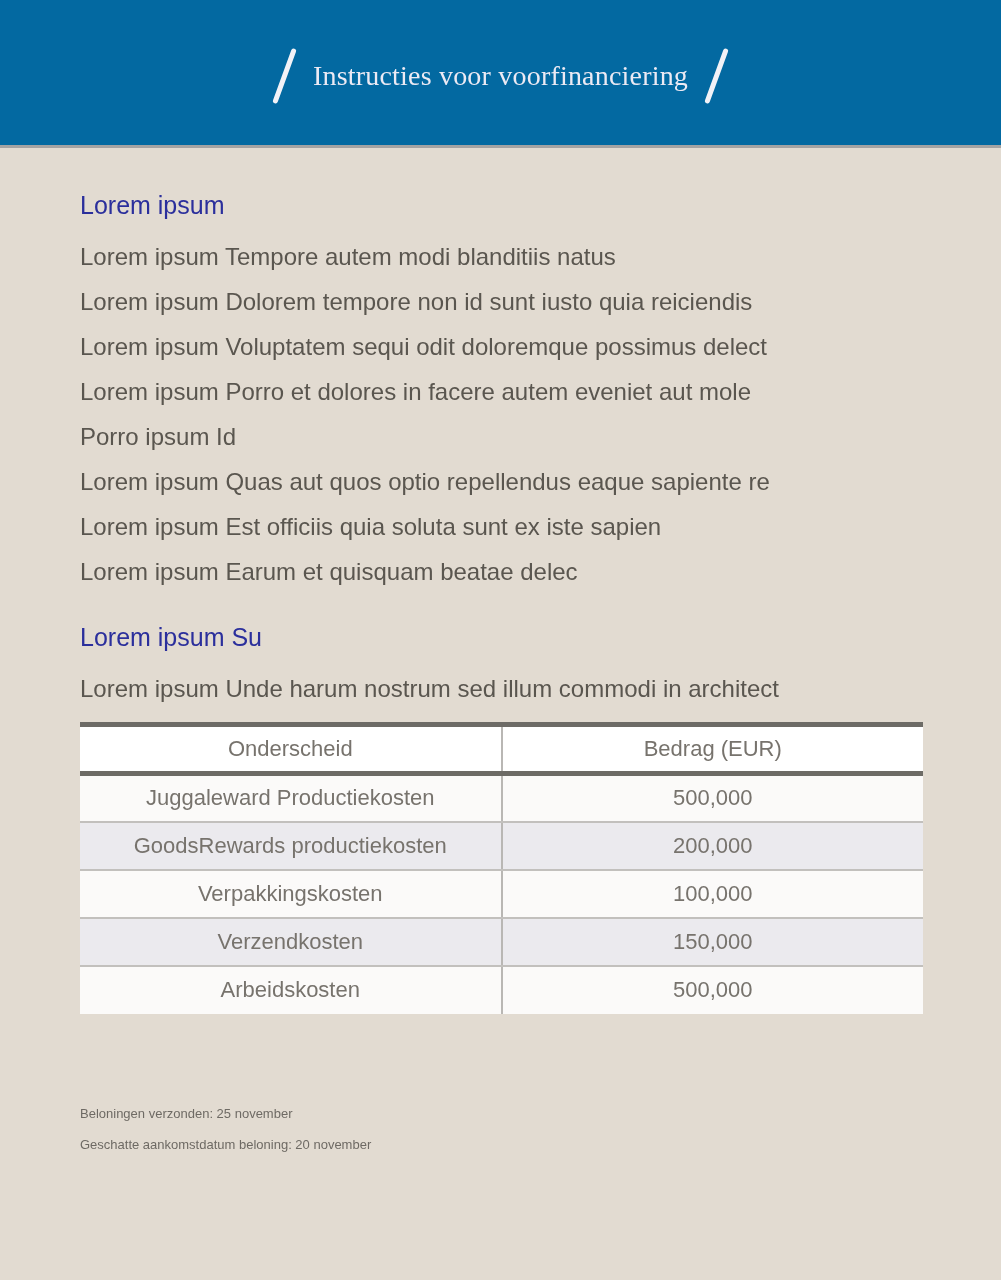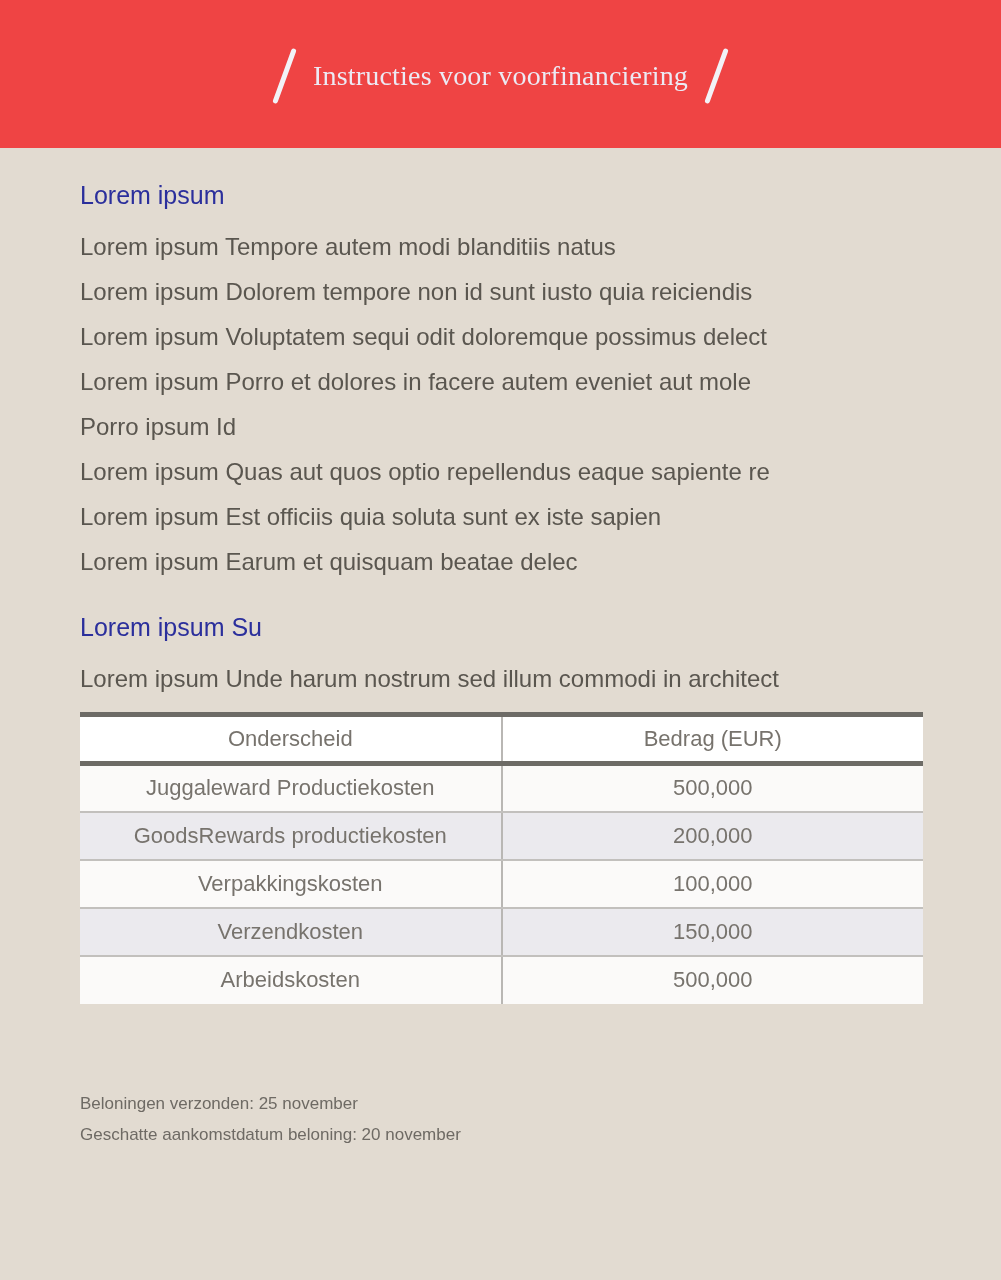--- a/index.html
+++ b/index.html
@@ -13,22 +13,22 @@
     background: #e2dbd1;
     font-family: "Liberation Sans", sans-serif;
     overflow: hidden;
   }
 
   
   .banner {
     position: relative;
     width: 1001px;
     height: 148px;
-    background: #ef4444;
-    border-bottom: 3px solid #ef4444;
+    background: #0369a1;
+    border-bottom: 3px solid #a3a3a3;
     display: flex;
     align-items: center;
     justify-content: center;
   }
 
   .banner-inner {
     display: flex;
     align-items: center;
     justify-content: center;
     gap: 26px;
@@ -48,21 +48,21 @@
   .banner-title {
     font-family: "Liberation Serif", serif;
     font-size: 28px;
     color: #eceaf4;
     letter-spacing: 0.2px;
     white-space: nowrap;
   }
 
   
   .page {
-    padding: 32px 80px 0 80px;
+    padding: 42px 80px 0 80px;
   }
 
   .section-heading {
     color: #2b2f9c;
     font-size: 25px;
     font-weight: 400;
     line-height: 1.2;
     margin-bottom: 14px;
   }
 
@@ -119,21 +119,21 @@
     align-items: flex-start;
   }
 
   .footer-left { width: 450px; }
 
   .footer-left .body-line { line-height: 45px; }
 
   .footer-notes {
     padding-top: 54px;
     color: #6e6a64;
-    font-size: 17px;
+    font-size: 13px;
     line-height: 31px;
     white-space: nowrap;
   }
 </style>
 </head>
 <body>
 
 <div class="banner">
   <div class="banner-inner">
     <span class="slash"></span>

